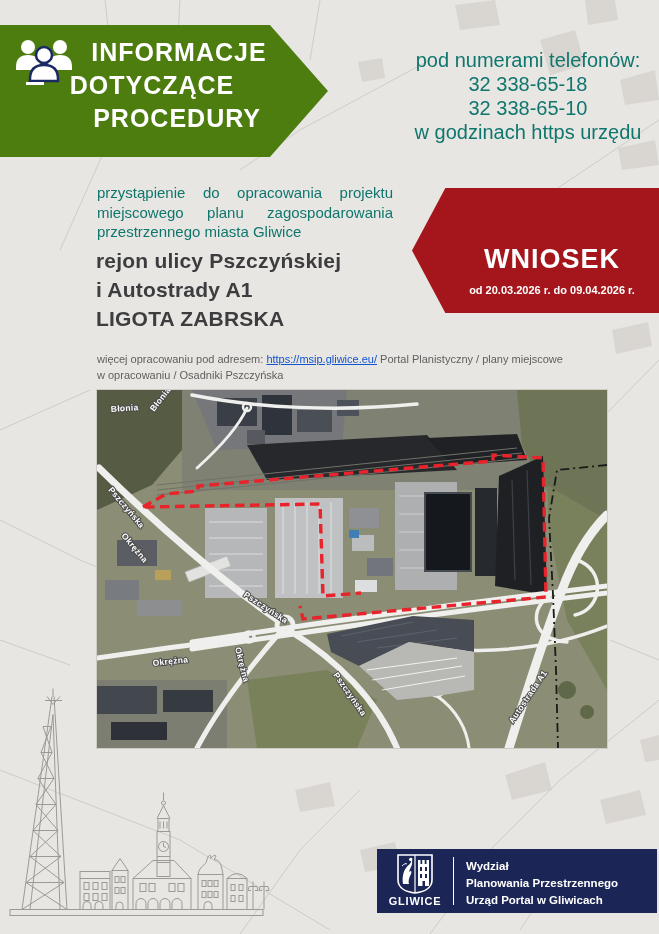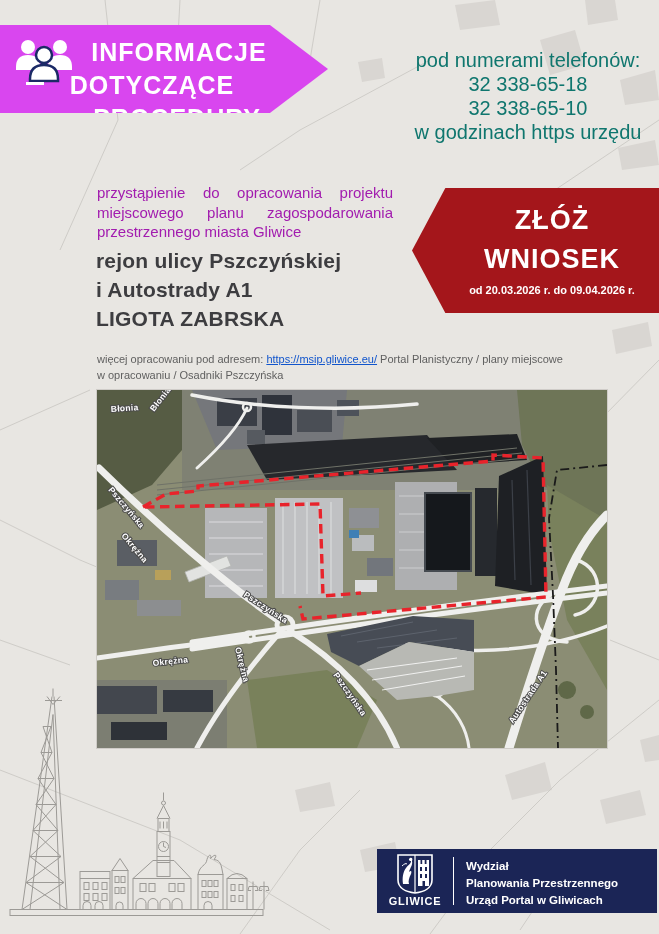--- a/index.html
+++ b/index.html
@@ -4,33 +4,33 @@
 <style>
   html,body{margin:0;padding:0;}
   body{font-family:"Liberation Sans",sans-serif;background:#cfcdc9;}
   .poster{position:relative;width:659px;height:934px;background:#e8e6e2;overflow:hidden;margin:0 auto;}
   .poster svg{display:block;}
 
   
   #bg{position:absolute;left:0;top:0;width:659px;height:934px;}
 
   
-  .title-banner{position:absolute;left:0;top:25px;width:328px;height:88px;
-    background:#d946ef;
+  .title-banner{position:absolute;left:0;top:25px;width:328px;height:132px;
+    background:#4d7c0f;
     clip-path:polygon(0 0,82.3% 0,100% 50%,82.3% 100%,0 100%);}
   .title-line{position:absolute;width:260px;text-align:center;color:#ffffff;
     font-weight:bold;font-size:25px;letter-spacing:1px;line-height:26px;}
   .people-icon{position:absolute;left:12px;top:12px;width:64px;height:48px;}
 
   
   .contact{position:absolute;left:413px;top:48px;width:230px;color:#0f766e;
     font-size:20px;line-height:24px;text-align:center;}
 
   
-  .intro{position:absolute;left:97px;top:183px;width:296px;color:#a21caf;
+  .intro{position:absolute;left:97px;top:183px;width:296px;color:#0f766e;
     font-size:15px;line-height:19.5px;}
   .intro .just{text-align:justify;text-align-last:justify;}
 
   
   .heading{position:absolute;left:96px;top:246px;width:330px;color:#3d3d40;
     font-weight:bold;font-size:21px;line-height:29px;letter-spacing:.2px;}
 
   
   .cta{position:absolute;left:412px;top:188px;width:247px;height:125px;
     background:#a4161b;
@@ -134,21 +134,20 @@
     <div>przestrzennego miasta Gliwice</div>
   </div>
 
   <div class="heading">
     <div>rejon ulicy Pszczyńskiej</div>
     <div>i Autostrady A1</div>
     <div>LIGOTA ZABRSKA</div>
   </div>
 
   <div class="cta">
-    <div class="big" style="top:17px;">ZŁÓŻ</div>
     <div class="big" style="top:56px;">WNIOSEK</div>
     <div class="dates" style="top:96px;">od 20.03.2026 r. do 09.04.2026 r.</div>
   </div>
 
   <div class="more-info">
     <div>
       <span>więcej opracowaniu pod adresem: </span>
       <a href="#">https://msip.gliwice.eu/</a>
       <span> Portal Planistyczny / plany miejscowe</span>
     </div>

